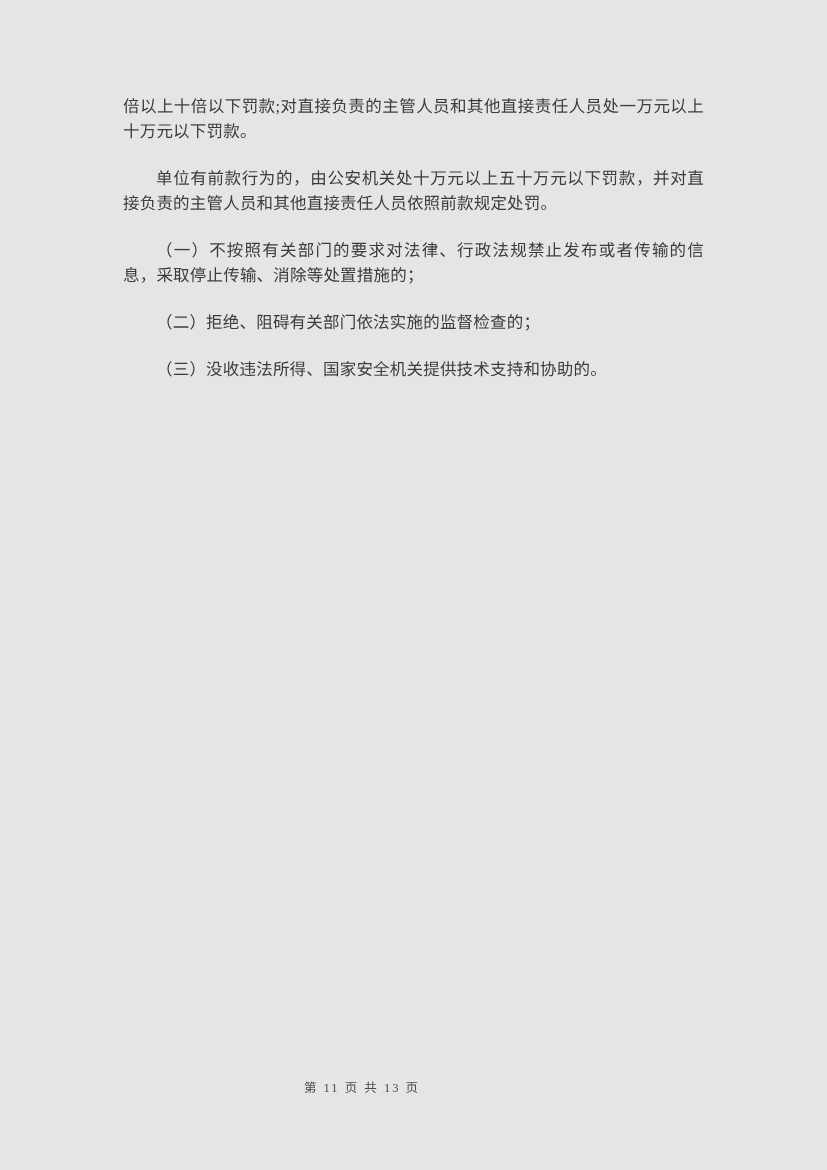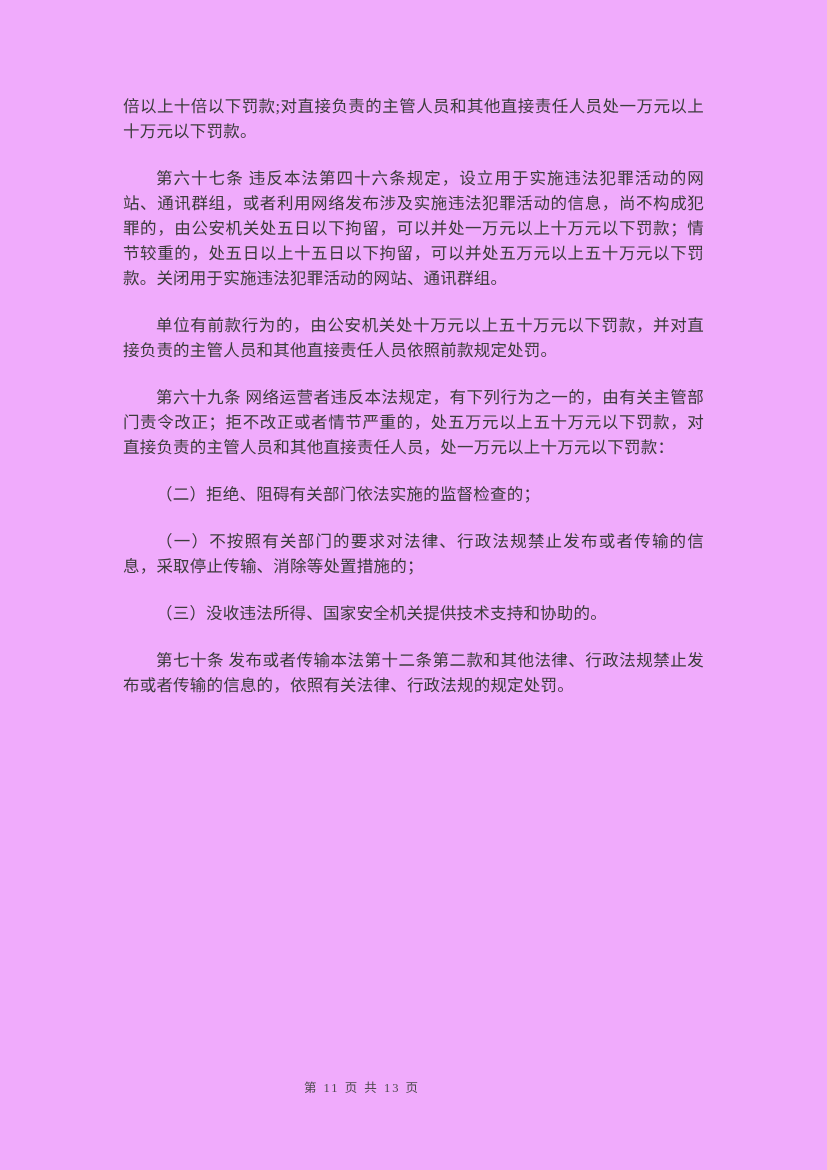--- a/index.html
+++ b/index.html
@@ -4,21 +4,21 @@
 <style>
   html, body {
     margin: 0;
     padding: 0;
     background: #ffffff;
   }
   .page {
     position: relative;
     width: 827px;
     height: 1170px;
-    background: #f0abfc;
+    background: #e5e5e5;
     overflow: hidden;
     font-family: "Liberation Serif", "DejaVu Serif", serif;
   }
   .page-content {
     position: absolute;
     top: 94px;
     left: 123px;
     width: 581px;
   }
   .doc-para {
@@ -46,22 +46,19 @@
     color: #4a4a4a;
     letter-spacing: 2px;
   }
 </style>
 </head>
 <body>
 
 <div class="page">
   <div class="page-content">
     <p class="doc-para no-indent">倍以上十倍以下罚款;对直接负责的主管人员和其他直接责任人员处一万元以上十万元以下罚款。</p>
-    <p class="doc-para">第六十七条 违反本法第四十六条规定，设立用于实施违法犯罪活动的网站、通讯群组，或者利用网络发布涉及实施违法犯罪活动的信息，尚不构成犯罪的，由公安机关处五日以下拘留，可以并处一万元以上十万元以下罚款；情节较重的，处五日以上十五日以下拘留，可以并处五万元以上五十万元以下罚款。关闭用于实施违法犯罪活动的网站、通讯群组。</p>
     <p class="doc-para">单位有前款行为的，由公安机关处十万元以上五十万元以下罚款，并对直接负责的主管人员和其他直接责任人员依照前款规定处罚。</p>
-    <p class="doc-para">第六十九条 网络运营者违反本法规定，有下列行为之一的，由有关主管部门责令改正；拒不改正或者情节严重的，处五万元以上五十万元以下罚款，对直接负责的主管人员和其他直接责任人员，处一万元以上十万元以下罚款：</p>
+    <p class="doc-para">（一）不按照有关部门的要求对法律、行政法规禁止发布或者传输的信息，采取停止传输、消除等处置措施的；</p>
     <p class="doc-para">（二）拒绝、阻碍有关部门依法实施的监督检查的；</p>
-    <p class="doc-para">（一）不按照有关部门的要求对法律、行政法规禁止发布或者传输的信息，采取停止传输、消除等处置措施的；</p>
     <p class="doc-para">（三）没收违法所得、国家安全机关提供技术支持和协助的。</p>
-    <p class="doc-para">第七十条 发布或者传输本法第十二条第二款和其他法律、行政法规禁止发布或者传输的信息的，依照有关法律、行政法规的规定处罚。</p>
   </div>
   <div class="page-footer">第 11 页 共 13 页</div>
 </div>
 
 </body></html>

